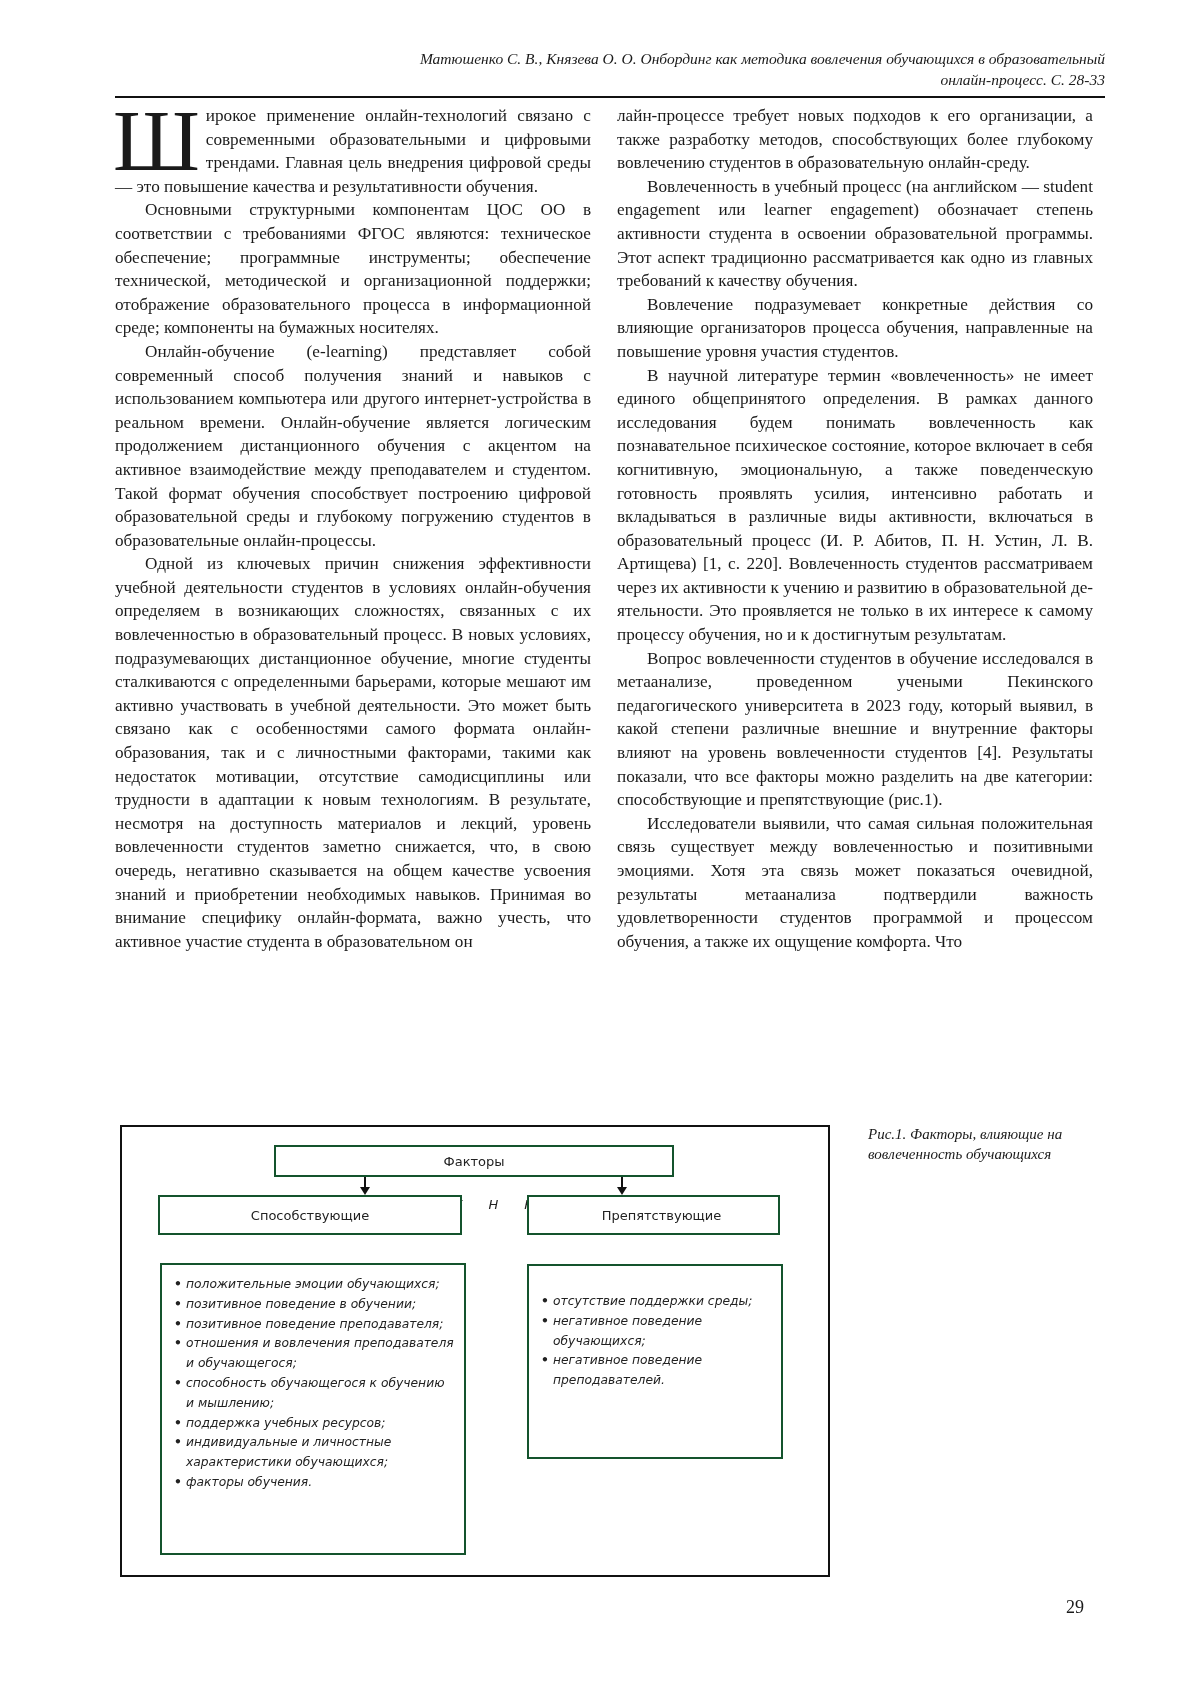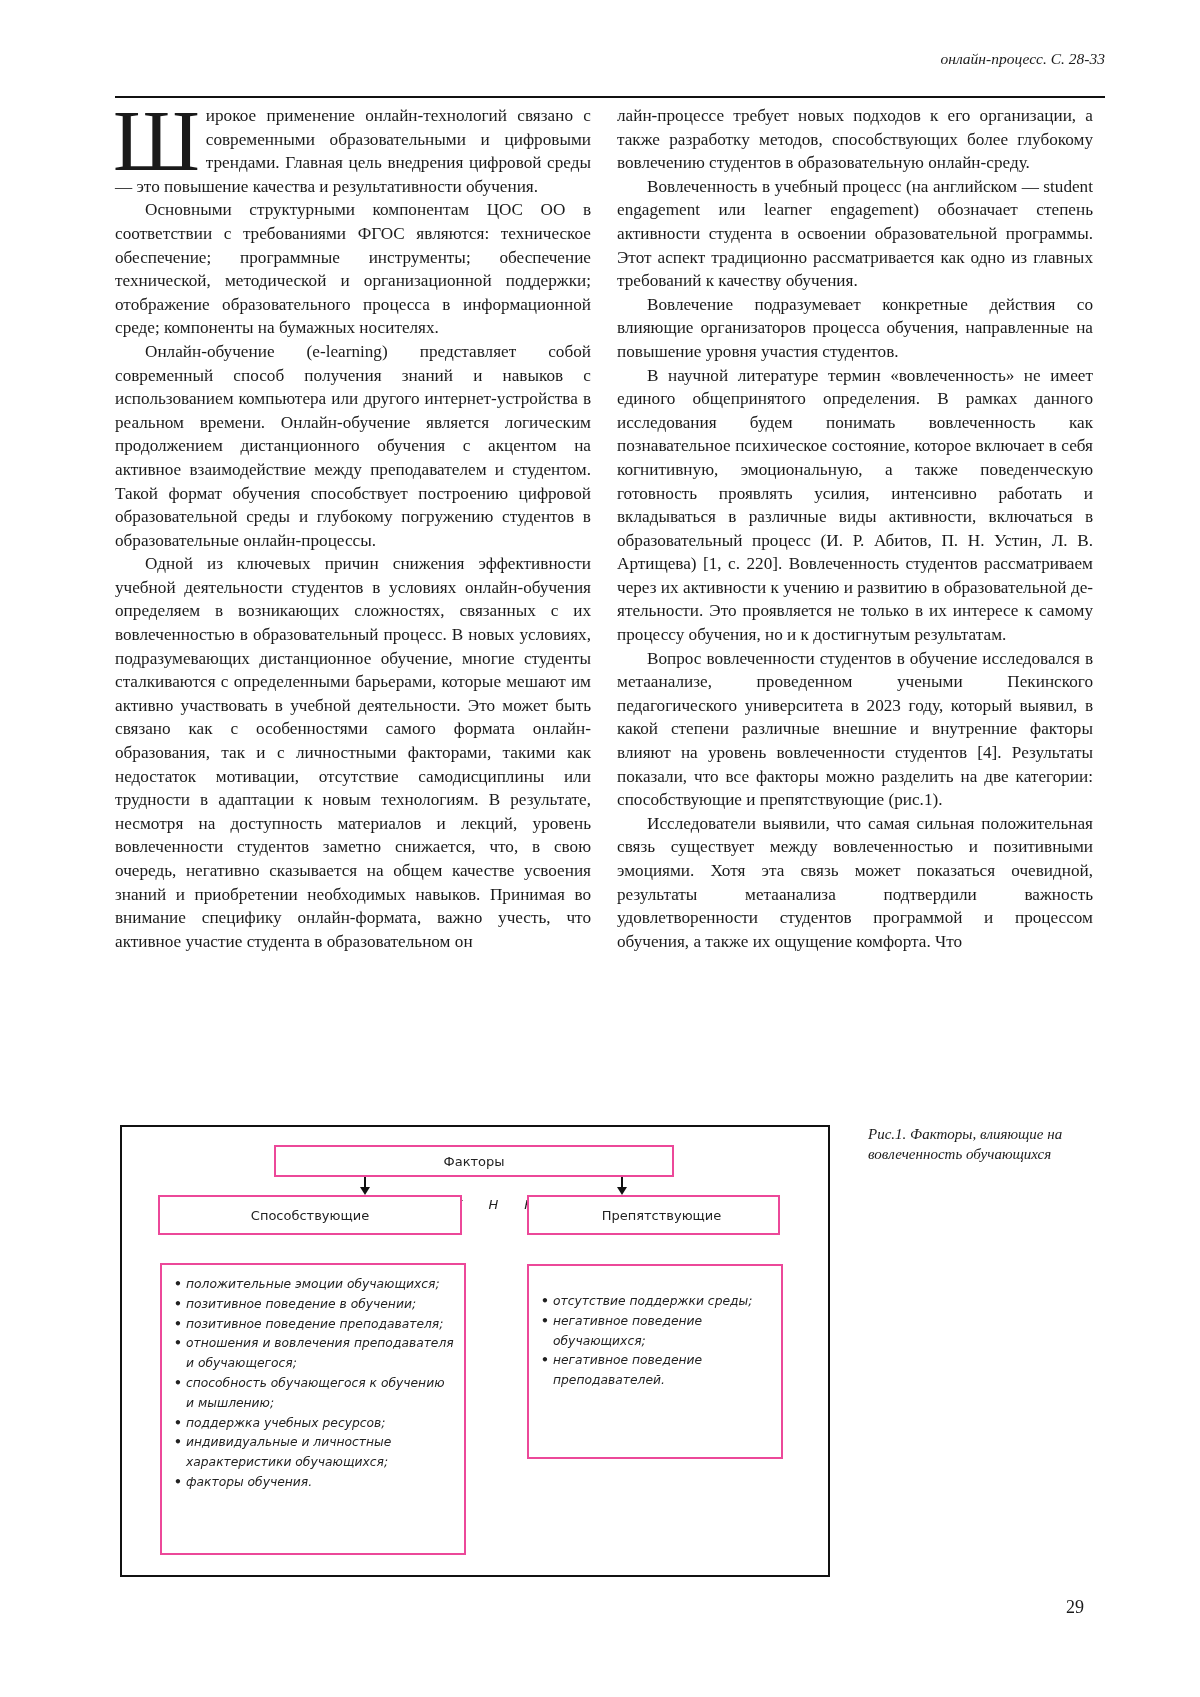--- a/index.html
+++ b/index.html
@@ -6,21 +6,21 @@
   body { width:1200px; height:1697px; position:relative; overflow:hidden; color:#1a1a1a; font-family:"Liberation Serif", serif; }
   .header { position:absolute; left:250px; right:95px; top:48px; text-align:right; font-style:italic; font-size:15.5px; line-height:21px; font-family:"Liberation Serif", serif; }
   .header-rule { position:absolute; left:115px; right:95px; top:96px; border-top:2px solid #111; }
   .col { position:absolute; top:104px; width:476px; font-size:17.2px; line-height:23.6px; text-align:justify; hyphens:manual; }
   .col p { margin:0; text-indent:30px; }
   .col p.noindent { text-indent:0; }
   .col-left { left:115px; }
   .col-right { left:617px; }
   .dropcap { float:left; font-size:86px; line-height:66px; height:66px; margin:4px 6px 0 -2px; padding:0; font-family:"Liberation Serif", serif; }
   .figure { position:absolute; left:120px; top:1125px; width:710px; height:452px; border:2px solid #111; box-sizing:border-box; font-family:"DejaVu Sans", sans-serif; }
-  .box { position:absolute; border:2px solid #ec4899; box-sizing:border-box; background:#fff; }
+  .box { position:absolute; border:2px solid #14532d; box-sizing:border-box; background:#fff; }
   .box-title { display:flex; align-items:center; justify-content:center; font-size:13px; color:#222; }
   .fact { left:152px; top:18px; width:400px; height:32px; }
   .pro { left:36px; top:68px; width:304px; height:40px; }
   .con { left:405px; top:68px; width:253px; height:40px;padding-left:16px; }
   .list-box { font-size:12.3px; line-height:19.8px; color:#222;font-style:italic; }
   .pro-list { left:38px; top:136px; width:306px; height:292px; padding:10px 8px 0 12px; }
   .con-list { left:405px; top:137px; width:256px; height:195px; padding:26px 0 0 12px; }
   .list-box ul { list-style:none; margin:0; padding:0; }
   .list-box li { position:relative; padding-left:12px; }
   .list-box li::before { content:"•"; position:absolute; left:0; top:0; font-weight:bold; }
@@ -29,20 +29,21 @@
   .arrow-left { left:242px; top:50px; height:12px; }
   .arrow-right { left:499px; top:50px; height:12px; }
   .engagement-word { position:absolute; left:122px; top:70px; width:430px; display:flex; justify-content:space-between; font-style:italic; font-size:13px; color:#222; }
   .caption { position:absolute; left:868px; top:1124px; width:230px; font-style:italic; font-size:15px; line-height:20px; }
   .page-number { position:absolute; left:1066px; top:1597px; font-size:18px; }
 </style>
 </head>
 <body>
 
 <div class="header">
+  <div>Матюшенко С. В., Князева О. О. Онбординг как методика вовлечения обучающихся в образовательный</div>
   <div>онлайн-процесс. С. 28-33</div>
 </div>
 <div class="header-rule"></div>
 
 <div class="col col-left">
   <p class="noindent"><span class="dropcap">Ш</span><span>ирокое применение онлайн-технологий свя­зано с современными образовательными и цифровыми трендами. Главная цель внедре­ния цифровой среды — это повышение качества и ре­зультативности обучения.</span></p>
   <p>Основными структурными компонентам ЦОС ОО в соответствии с требованиями ФГОС являются: тех­ническое обеспечение; программные инструменты; обеспечение технической, методической и организа­ционной поддержки; отображение образовательного процесса в информационной среде; компоненты на бу­мажных носителях.</p>
   <p>Онлайн-обучение (e-learning) представляет собой современный способ получения знаний и навыков с использованием компьютера или другого интернет-у­стройства в реальном времени. Онлайн-обучение явля­ется логическим продолжением дистанционного обу­чения с акцентом на активное взаимодействие между преподавателем и студентом. Такой формат обучения способствует построению цифровой образовательной среды и глубокому погружению студентов в образова­тельные онлайн-процессы.</p>
   <p>Одной из ключевых причин снижения эффектив­ности учебной деятельности студентов в условиях онлайн-обучения определяем в возникающих сложно­стях, связанных с их вовлеченностью в образователь­ный процесс. В новых условиях, подразумевающих дистанционное обучение, многие студенты сталкива­ются с определенными барьерами, которые мешают им активно участвовать в учебной деятельности. Это может быть связано как с особенностями самого фор­мата онлайн-образования, так и с личностными фак­торами, такими как недостаток мотивации, отсутствие самодисциплины или трудности в адаптации к новым технологиям. В результате, несмотря на доступность материалов и лекций, уровень вовлеченности студен­тов заметно снижается, что, в свою очередь, негатив­но сказывается на общем качестве усвоения знаний и приобретении необходимых навыков. Принимая во внимание специфику онлайн-формата, важно учесть, что активное участие студента в образовательном он­</p>
 </div>

